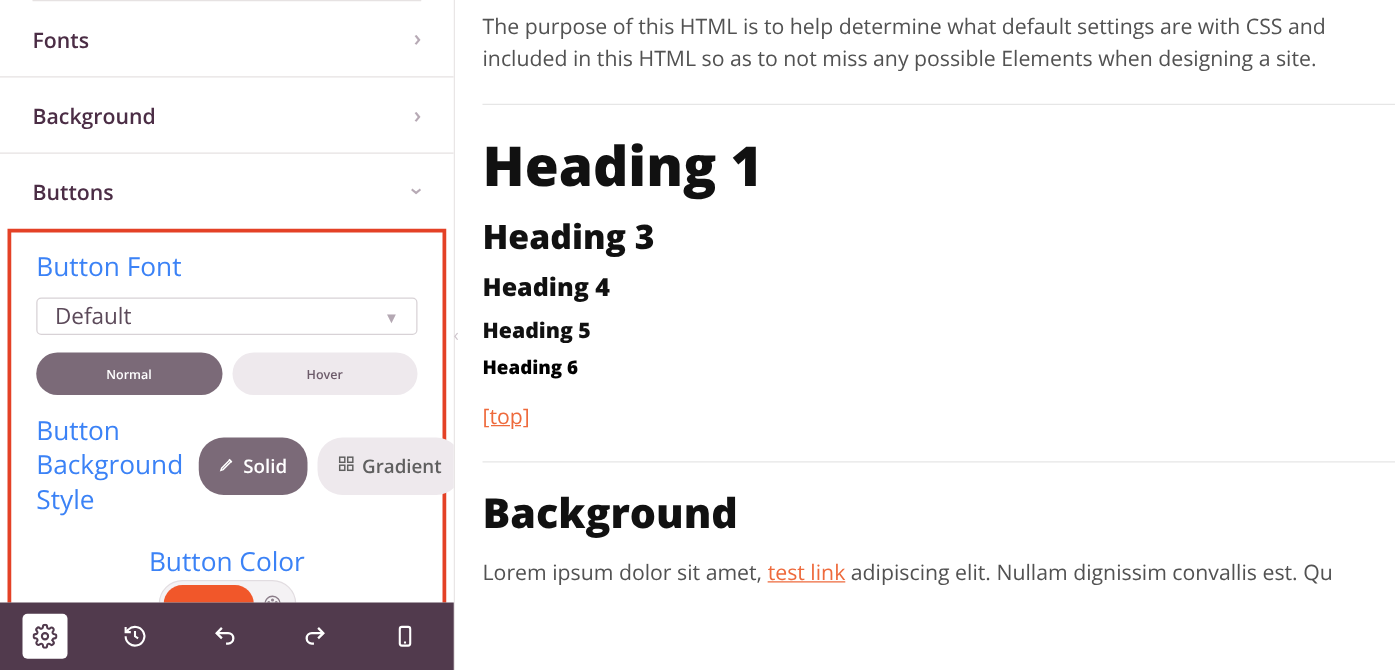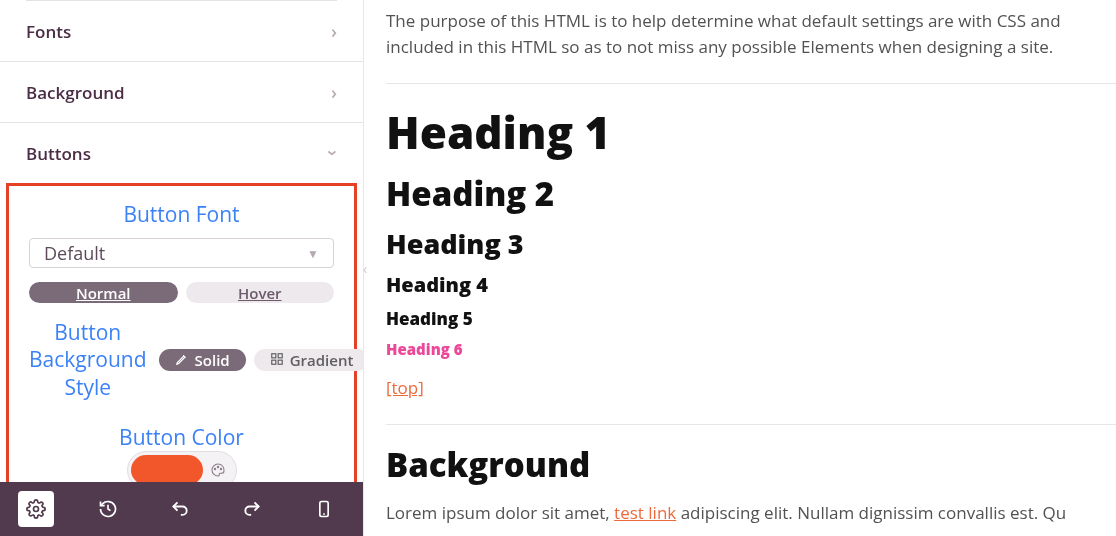--- a/index.html
+++ b/index.html
@@ -15,21 +15,21 @@
 
   
   .sidebar {
     width: 364px;
     background: #fff;
     position: relative;
     border-right: 1px solid #e9e6e6;
     display: flex;
     flex-direction: column;
   }
-  .section-list { flex: 1; overflow: hidden; text-align: center; }
+  .section-list { flex: 1; overflow: hidden; }
   .section-row {
     display: flex;
     justify-content: space-between;
     align-items: center;
     padding: 18px 26px;
     border-bottom: 1px solid #e6e2e2;
     cursor: pointer;
     color: #4b2d45;
     font-weight: 600;
     font-size: 17px;
@@ -58,43 +58,42 @@
   .select-wrap .caret {
     position: absolute;
     right: 14px;
     color: #b4a8b3;
     font-size: 12px;
   }
 
   .pill-row { display: flex; gap: 8px; }
   .pill {
     flex: 1;
-    height: 21px;
+    height: 34px;
     border-radius: 20px;
     display: flex;
     align-items: center;
     justify-content: center;
     font-weight: 600;
-    font-size: 15px;
+    font-size: 10px;
     cursor: pointer;
-    text-decoration: underline;
   }
   .pill.active { background: #7b6a78; color: #fff; }
   .pill.inactive { background: #eee9ed; color: #6c5b6a; }
 
   .row-split {
     display: flex;
     align-items: center;
     gap: 12px;
     padding: 16px 20px 0 20px;
   }
   .row-split .ctrl-label { margin: 0; flex: 0 0 110px; line-height: 1.3; }
   .pill-small-row { display: flex; gap: 8px; flex: 1; }
   .pill-sm {
-    height: 22px;
+    height: 46px;
     border-radius: 20px;
     display: flex;
     align-items: center;
     justify-content: center;
     gap: 6px;
     padding: 0 16px;
     font-weight: 600;
     font-size: 15px;
     cursor: pointer;
   }
@@ -165,21 +164,21 @@
     line-height: 1.55;
     overflow: hidden;
   }
   .preview p { margin-bottom: 10px; }
   hr { border: none; border-top: 1px solid #e6e6e6; margin: 22px 0 14px 0; }
   .h1 { font-size: 44px; font-weight: 800; color: #111; margin: 4px 0 2px 0; }
   .h2 { font-size: 33px; font-weight: 800; color: #111; margin: 0 0 4px 0; }
   .h3 { font-size: 27px; font-weight: 800; color: #111; margin: 0 0 4px 0; }
   .h4 { font-size: 20px; font-weight: 800; color: #111; margin: 0 0 6px 0; }
   .h5 { font-size: 17px; font-weight: 800; color: #111; margin: 0 0 6px 0; }
-  .h6 { font-size: 15px; font-weight: 800; color: #ec4899; margin: 0 0 14px 0; }
+  .h6 { font-size: 15px; font-weight: 800; color: #000000; margin: 0 0 14px 0; }
   .link { color: #ee6a3c; }
   .para-h { font-size: 33px; font-weight: 800; color: #111; margin: 6px 0 10px 0; }
 </style>
 </head>
 <body>
 
 <div class="app">
 
   <div class="sidebar">
 
@@ -300,21 +299,20 @@
       </div>
     </div>
 
     <div class="collapse-tab">‹</div>
   </div>
 
   <div class="preview">
     <p>The purpose of this HTML is to help determine what default settings are with CSS and included in this HTML so as to not miss any possible Elements when designing a site.</p>
     <hr>
     <div class="h1">Heading 1</div>
-    <div class="h2">Heading 2</div>
     <div class="h3">Heading 3</div>
     <div class="h4">Heading 4</div>
     <div class="h5">Heading 5</div>
     <div class="h6">Heading 6</div>
     <a href="#" class="link">[top]</a>
     <hr>
     <div class="para-h">Background</div>
     <p>
       <span>Lorem ipsum dolor sit amet, </span><a href="#" class="link">test link</a><span> adipiscing elit. Nullam dignissim convallis est. Qu</span>
     </p>

